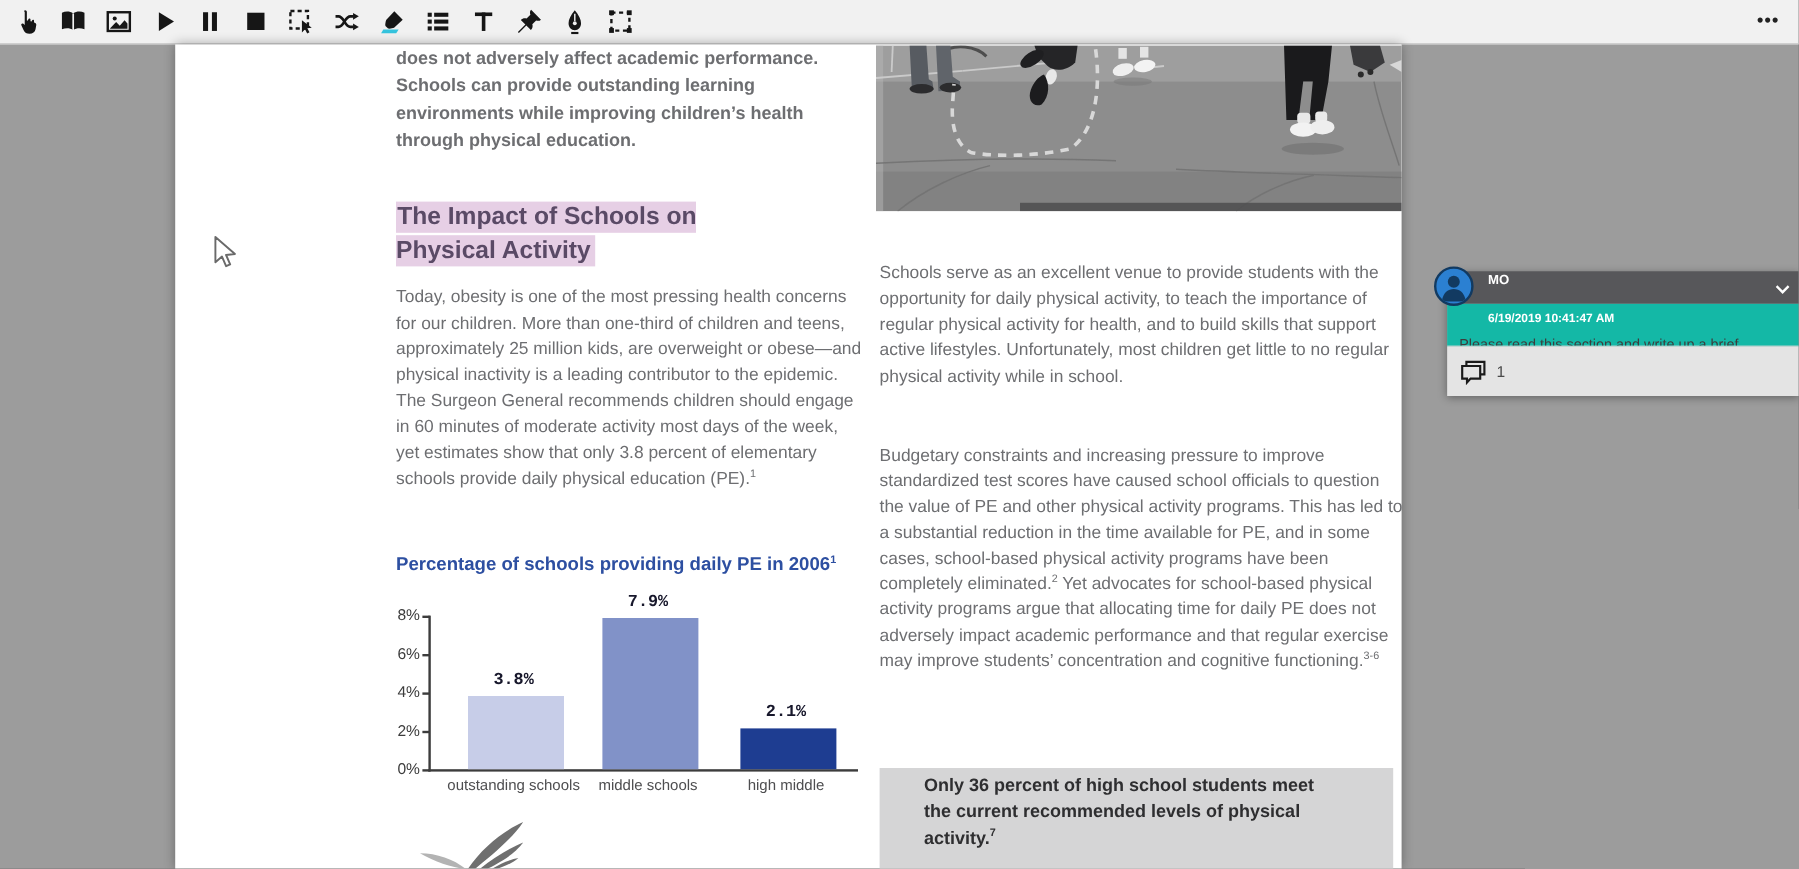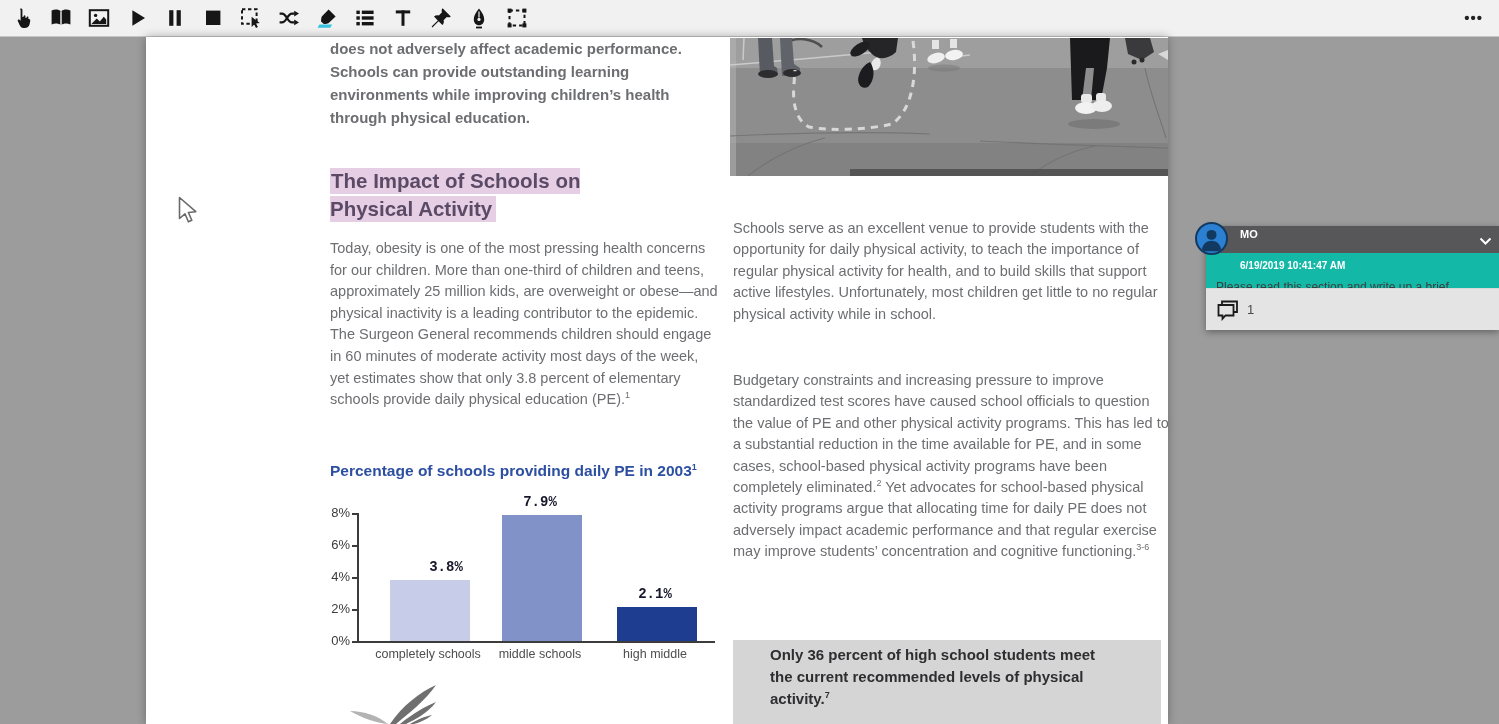--- a/index.html
+++ b/index.html
@@ -221,39 +221,39 @@
           <path d="M415,30C420,55,430,80,436,100"></path>
         <path d="M300,138C320,122,345,112,365,108"></path>
       </g>
       <rect x="120" y="131" width="318" height="7" fill="#4d4d4f" opacity="0.85"></rect>
     </svg>
 
     <div class="intro">does not adversely affect academic performance. Schools can provide outstanding learning environments while improving children’s health through physical education.</div>
     <div class="heading"><span>The Impact of Schools on Physical Activity</span></div>
     <div class="lpara"><span>Today, obesity is one of the most pressing health concerns for our children. More than one-third of children and teens, approximately 25 million kids, are overweight or obese—and physical inactivity is a leading contributor to the epidemic. The Surgeon General recommends children should engage in 60 minutes of moderate activity most days of the week, yet estimates show that only 3.8 percent of elementary schools provide daily physical education (PE).</span><sup>1</sup></div>
 
-    <div class="chart-title"><span>Percentage of schools providing daily PE in 2003</span><sup>1</sup></div>
+    <div class="chart-title"><span>Percentage of schools providing daily PE in 2006</span><sup>1</sup></div>
     <div class="chart" id="chart">
       <div class="plot" id="plot">
           <div class="bar" style="left: 31px; width: 80px; height: 61px; background: rgb(199, 205, 232);"></div>
           <div class="bar" style="left: 143px; width: 80px; height: 126px; background: rgb(129, 146, 200);"></div>
           <div class="bar" style="left: 258px; width: 80px; height: 34px; background: rgb(30, 61, 145);"></div>
         </div>
     <div class="ctick" style="top: 18px;">8%</div>
         <div class="ctickmark" style="top: 26px;"></div>
         <div class="ctick" style="top: 50px;">6%</div>
         <div class="ctickmark" style="top: 58px;"></div>
         <div class="ctick" style="top: 82px;">4%</div>
         <div class="ctickmark" style="top: 90px;"></div>
         <div class="ctick" style="top: 114px;">2%</div>
         <div class="ctickmark" style="top: 122px;"></div>
         <div class="ctick" style="top: 146px;">0%</div>
         <div class="ctickmark" style="top: 154px;"></div>
-        <div class="cval" style="left: 92px; top: 72px;">3.8%</div>
-        <div class="ccat" style="left: 44px;">completely schools</div>
+        <div class="cval" style="left: 74px; top: 72px;">3.8%</div>
+        <div class="ccat" style="left: 44px;">outstanding schools</div>
         <div class="cval" style="left: 186px; top: 7px;">7.9%</div>
         <div class="ccat" style="left: 156px;">middle schools</div>
         <div class="cval" style="left: 301px; top: 99px;">2.1%</div>
         <div class="ccat" style="left: 271px;">high middle</div>
       </div>
 
     <svg class="logo" viewBox="0 0 100 42">
       <path d="M44,42C56,24,74,10,90,3C80,18,62,32,50,42Z" fill="#6f6f6f"></path>
       <path d="M54,42C66,32,80,24,90,20C82,31,68,38,60,42Z" fill="#6f6f6f"></path>
       <path d="M64,42C72,37,80,34,86,33C80,38,72,41,68,42Z" fill="#6f6f6f"></path>

